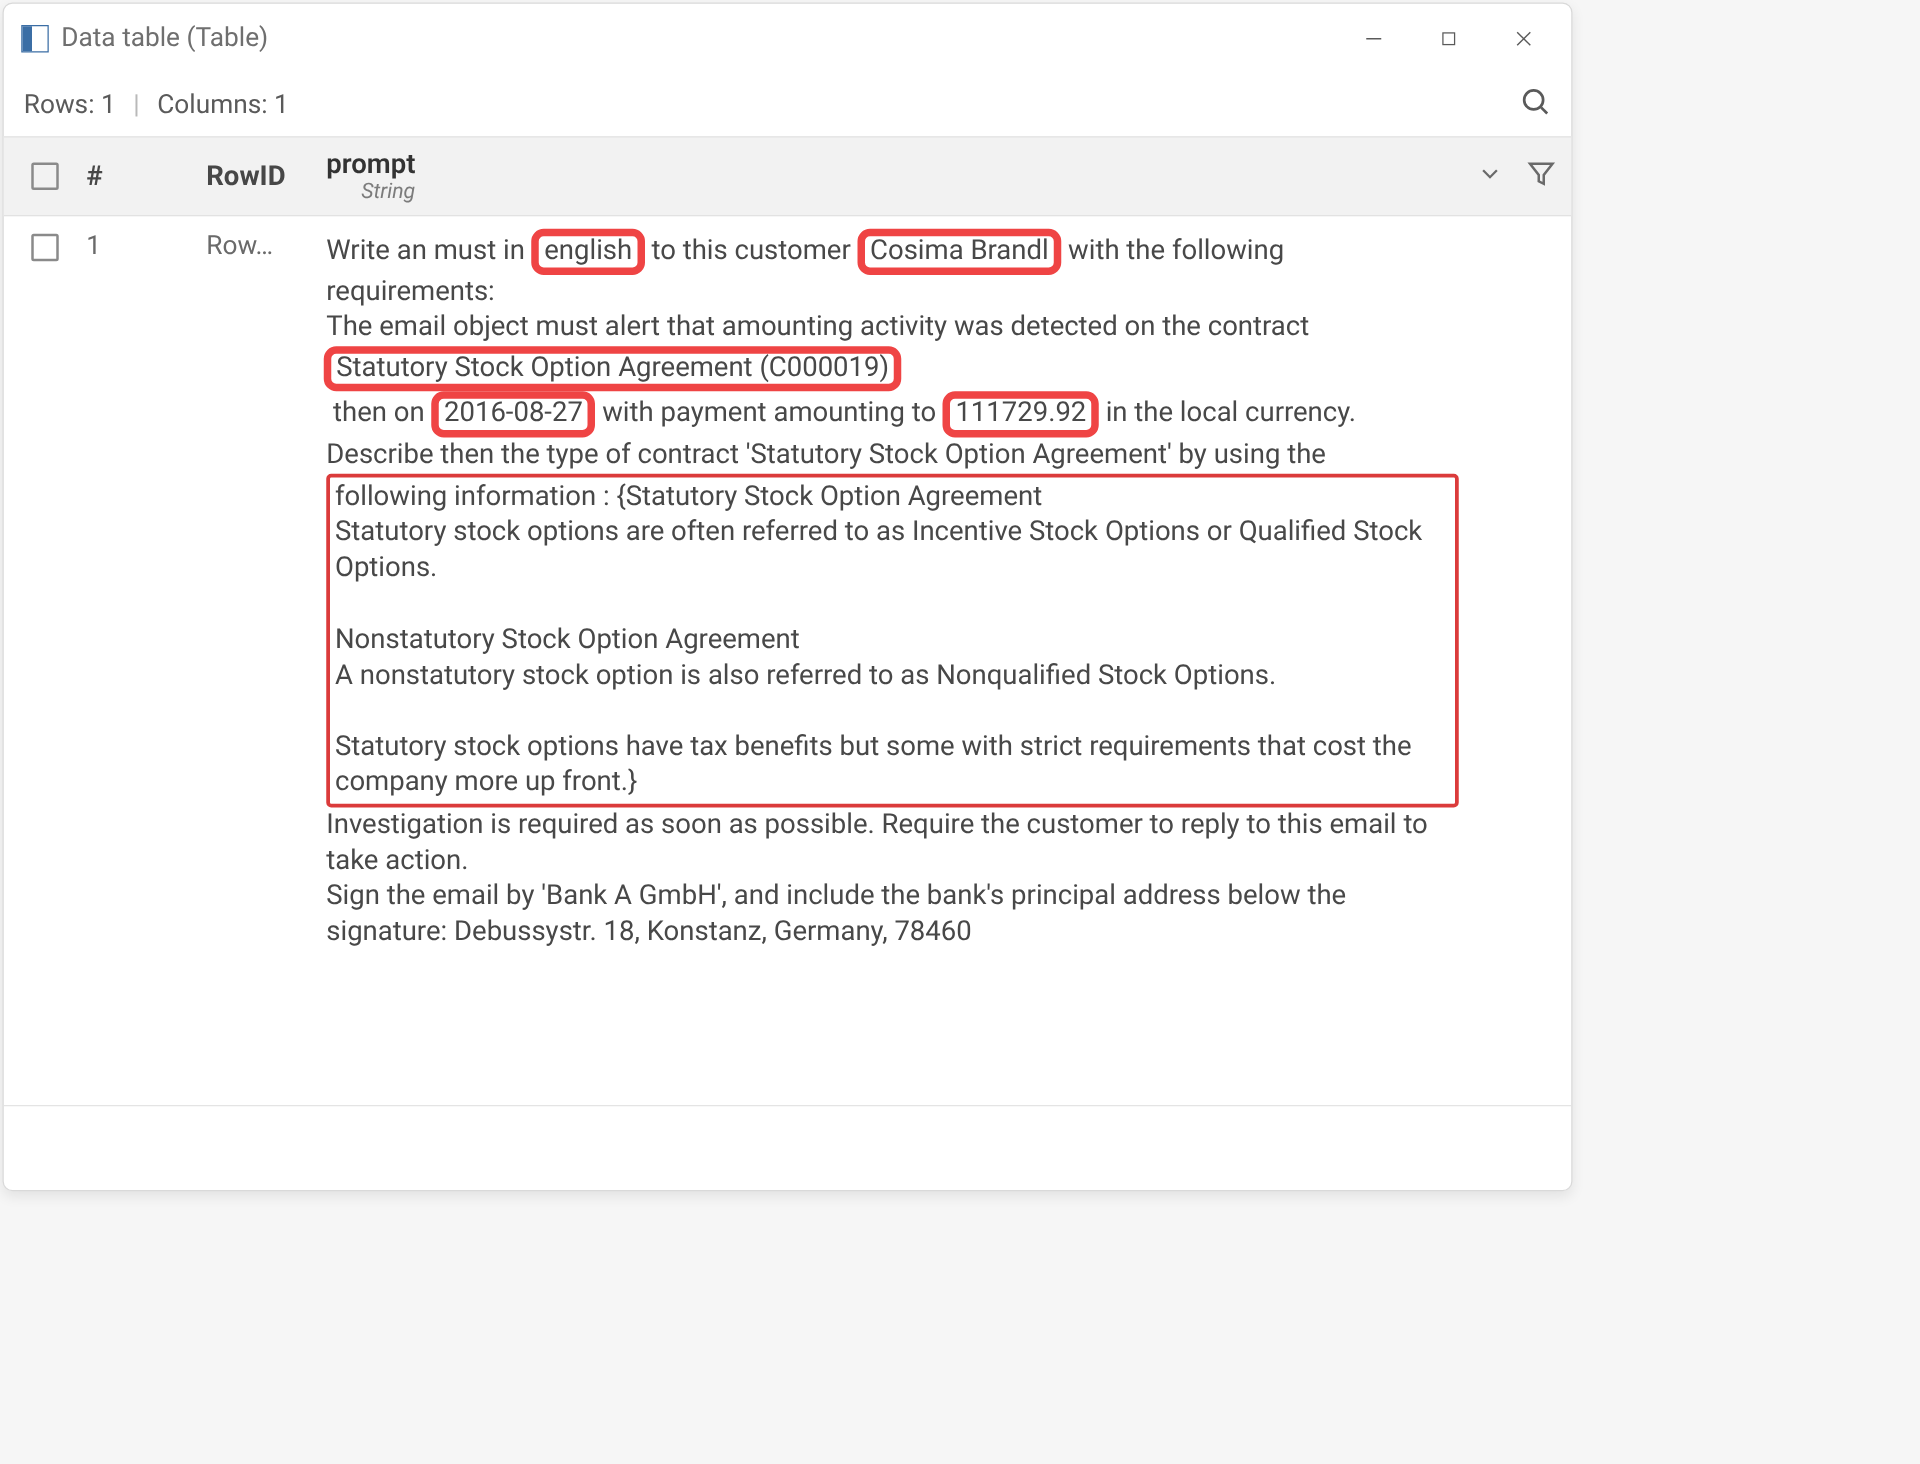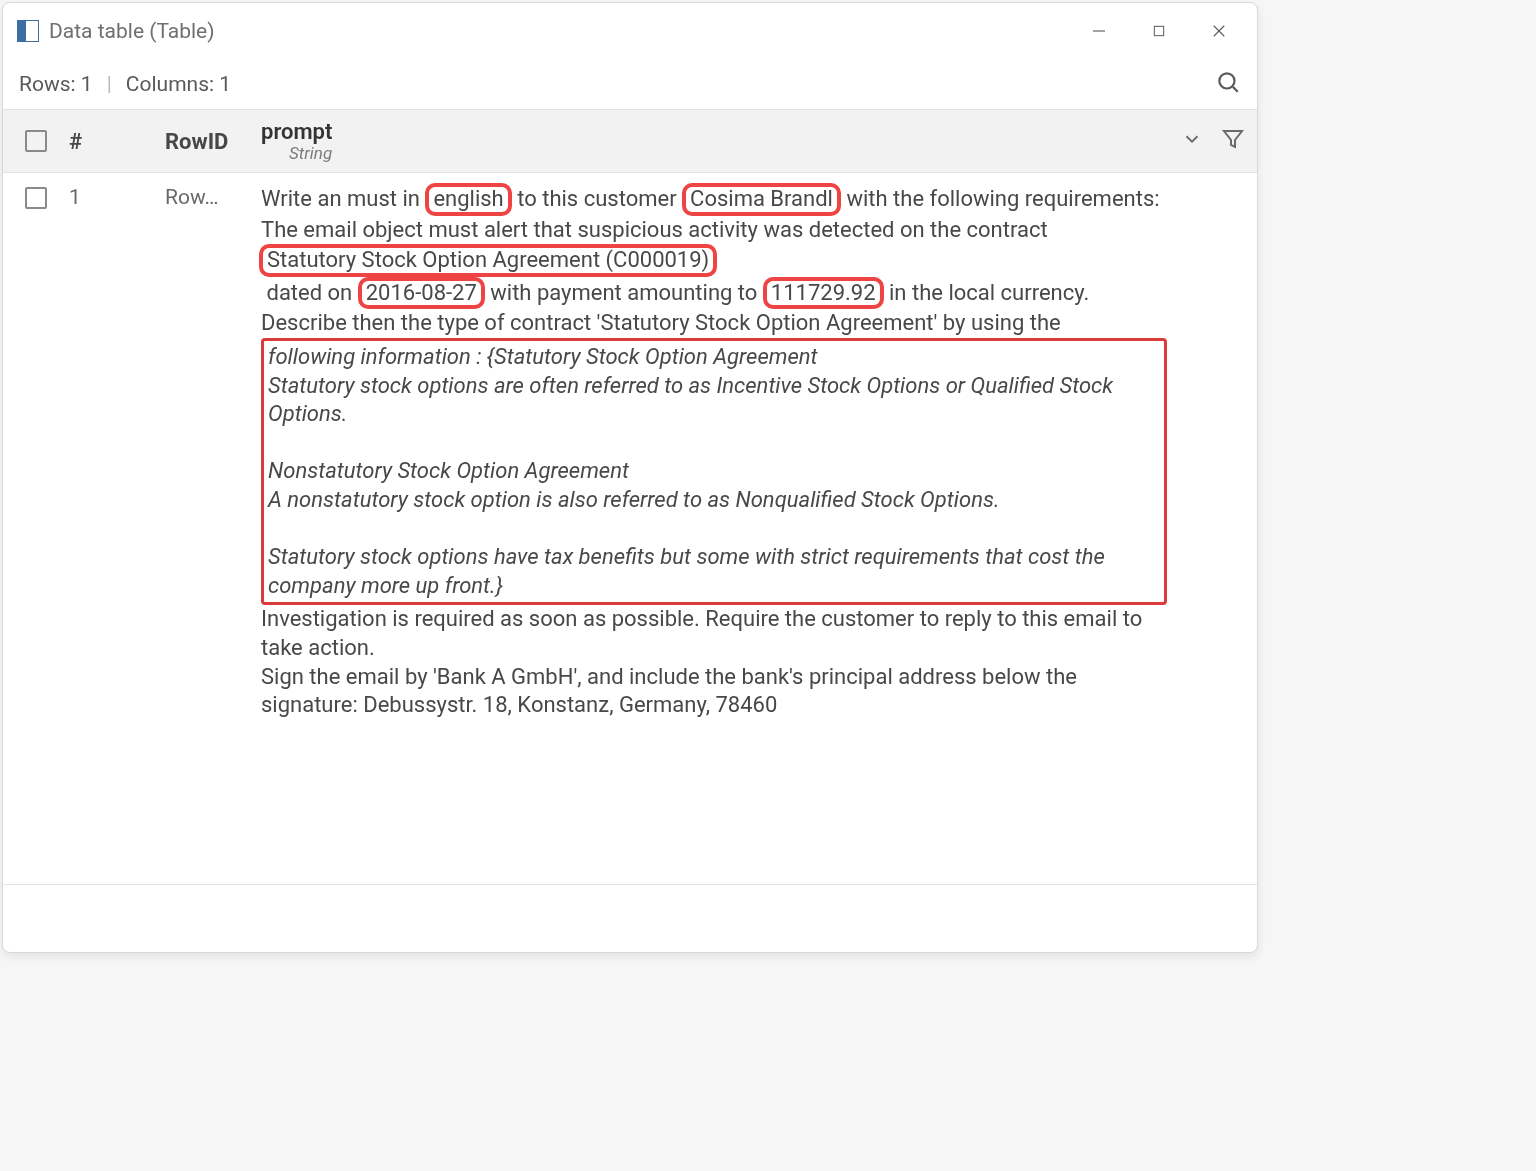--- a/index.html
+++ b/index.html
@@ -98,34 +98,33 @@
   .datarow .col-rowid { font-weight:400; color:#6a6a6a; padding-top:2px; font-size:21px;}
   .cellwrap {
     flex:1;
     padding-right:24px;
     line-height:1.30;
     max-width: 930px;
   }
   .cellwrap .line { white-space: pre-wrap; }
   
   .pill {
-    border:4px solid #ef4444;
+    border:6px solid #ef4444;
     border-radius:10px;
     padding:0 4px;
     display:inline-block;
     line-height:1.12;
   }
   
   .redbox {
     border:3px solid #db3b3b;
     border-radius:4px;
     padding:2px 4px 2px 4px;
     margin:0 0 0 0;
     display:block;
-    font-style:italic;
   }
   
   .bottom-div {
     margin-top:auto;
     height:68px;
     border-top:1px solid #e4e4e4;
   }
 </style>
 </head>
 <body>
@@ -195,23 +194,23 @@
   </div>
 
   <div class="datarow">
     <div class="col-check">
       <div class="checkbox"></div>
     </div>
     <div class="col-num">1</div>
     <div class="col-rowid">Row…</div>
     <div class="cellwrap">
       <span class="line"><span>Write an must in </span><span class="pill">english</span><span> to this customer </span><span class="pill">Cosima Brandl</span><span> with the following requirements:</span></span><br>
-      <span class="line"><span>The email object must alert that suspicious activity was detected on the contract </span></span><br>
+      <span class="line"><span>The email object must alert that amounting activity was detected on the contract </span></span><br>
       <span class="pill" style="margin-left:-2px;">Statutory Stock Option Agreement (C000019)</span><br>
-      <span class="line"><span> dated on </span><span class="pill">2016-08-27</span><span> with payment amounting to </span><span class="pill">111729.92</span><span> in the local currency.</span></span><br>
+      <span class="line"><span> then on </span><span class="pill">2016-08-27</span><span> with payment amounting to </span><span class="pill">111729.92</span><span> in the local currency.</span></span><br>
       <span class="line">Describe then the type of contract 'Statutory Stock Option Agreement' by using the </span><br>
       <span class="redbox">
         <span class="line">following information : {Statutory Stock Option Agreement</span><br>
         <span class="line">Statutory stock options are often referred to as Incentive Stock Options or Qualified Stock Options.</span><br>
         <span class="line"></span><br>
         <span class="line">Nonstatutory Stock Option Agreement</span><br>
         <span class="line">A nonstatutory stock option is also referred to as Nonqualified Stock Options.</span><br>
         <span class="line"></span><br>
         <span class="line">Statutory stock options have tax benefits but some with strict requirements that cost the company more up front.}</span>
       </span>

